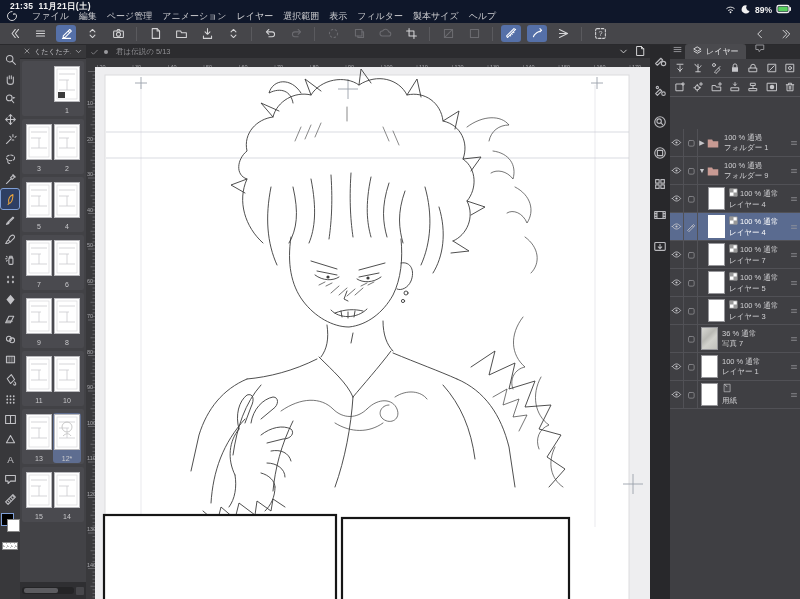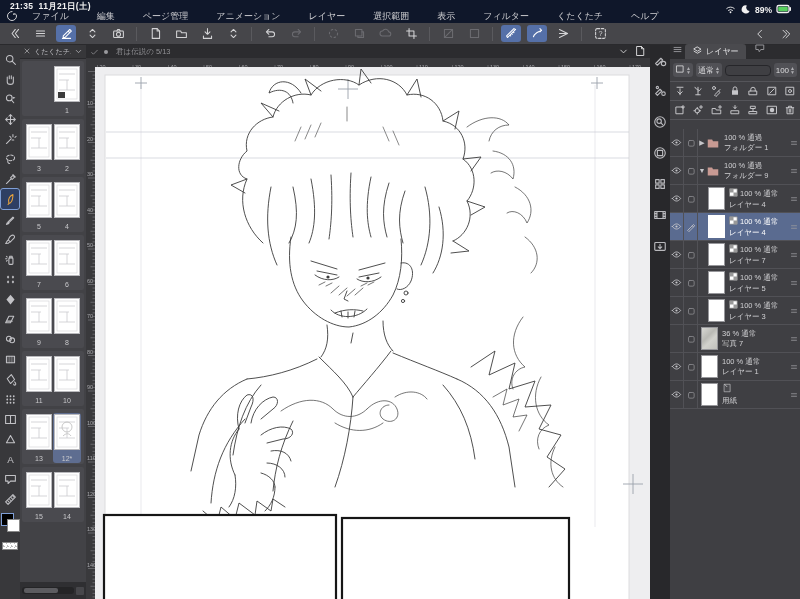--- a/index.html
+++ b/index.html
@@ -129,30 +129,30 @@
             </svg>
           </span></span>
     </div>
     <div id="menurow">
       <span id="logo-slot"><span class="ic" style="height: 12px; width: 12px;">
             <svg viewBox="0 0 16 16" width="12" height="12" fill="none" stroke="currentColor" stroke-width="1.3" stroke-linecap="round" stroke-linejoin="round">
               <path d="M8 2a6 6 0 1 0 6 6c0-2-1.2-3-2.4-3"></path>
               <circle cx="10.5" cy="5.5" r="1.1" fill="currentColor" stroke="none"></circle>
             </svg>
           </span></span>
-      <span id="menu-items" style="display: inline-flex; gap: 28px;">
+      <span id="menu-items" style="display: inline-flex; gap: 10px;">
           <span class="menu-item">ファイル</span>
           <span class="menu-item">編集</span>
           <span class="menu-item">ページ管理</span>
           <span class="menu-item">アニメーション</span>
           <span class="menu-item">レイヤー</span>
           <span class="menu-item">選択範囲</span>
           <span class="menu-item">表示</span>
           <span class="menu-item">フィルター</span>
-          <span class="menu-item">くたくたチ</span>
+          <span class="menu-item">製本サイズ</span>
           <span class="menu-item">ヘルプ</span>
         </span>
     </div>
   </div>
 
   <div id="toolbar">
       <span class="tbtn">
         <span class="ic" style="height: 13px; width: 13px;">
           <svg viewBox="0 0 16 16" width="13" height="13" fill="none" stroke="currentColor" stroke-width="1.3" stroke-linecap="round" stroke-linejoin="round">
             <path d="M9 3 5 8l4 5M13 3 9 8l4 5"></path>
@@ -1184,39 +1184,20 @@
               </svg>
             </span></span>
         <span>レイヤー</span>
       </span>
       <span id="ltab-sub"><span class="ic" style="height: 12px; width: 12px;">
             <svg viewBox="0 0 16 16" width="12" height="12" fill="none" stroke="currentColor" stroke-width="1.3" stroke-linecap="round" stroke-linejoin="round">
               <path d="M3 4h10v6H9l-2 3-1-3H3z"></path>
             </svg>
           </span></span>
     </div>
-    <div id="lctrl">
-      <span class="selbox">
-          <span id="selsq-slot"><span class="ic" style="height: 10px; width: 10px;">
-              <svg viewBox="0 0 16 16" width="10" height="10" fill="none" stroke="currentColor" stroke-width="1.3" stroke-linecap="round" stroke-linejoin="round">
-                <rect x="3" y="3" width="10" height="10"></rect>
-              </svg>
-            </span></span>
-          <span class="chevcol">▲<br>▼</span>
-        </span>
-      <span class="blendbox">
-          <span>通常</span>
-          <span class="chevcol">▲<br>▼</span>
-        </span>
-      <span id="opaslider"></span>
-      <span class="numbox">
-          <span>100</span>
-          <span class="chevcol">▲<br>▼</span>
-        </span>
-    </div>
     <div class="lrow-icons" id="lrow1">
         <span class="ic ">
           <span class="ic" style="height: 12px; width: 12px;">
             <svg viewBox="0 0 16 16" width="12" height="12" fill="none" stroke="currentColor" stroke-width="1.3" stroke-linecap="round" stroke-linejoin="round">
               <path d="M4 3h8M8 5v8M5 9l3 3 3-3"></path>
             </svg>
           </span>
         </span>
         <span class="ic ">
           <span class="ic" style="height: 12px; width: 12px;">

